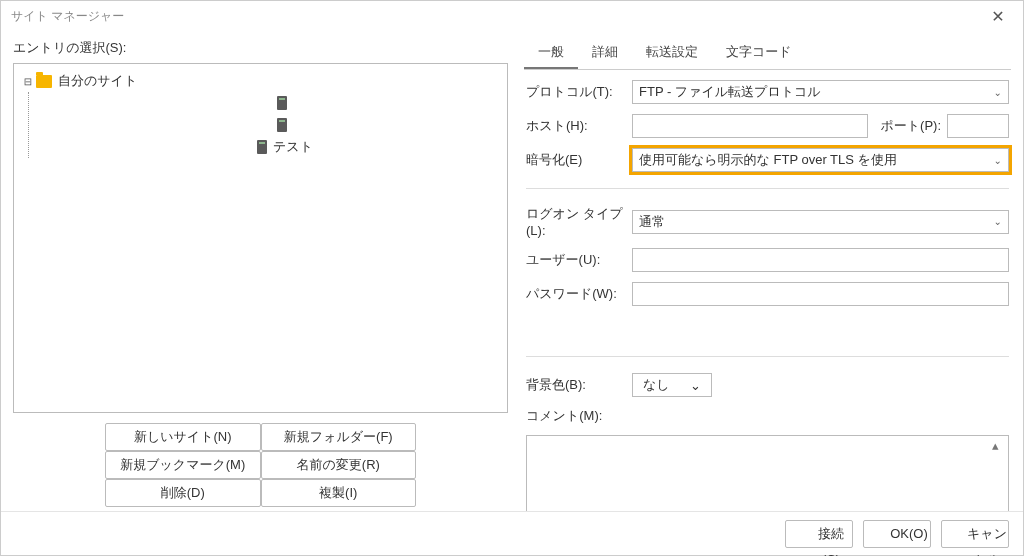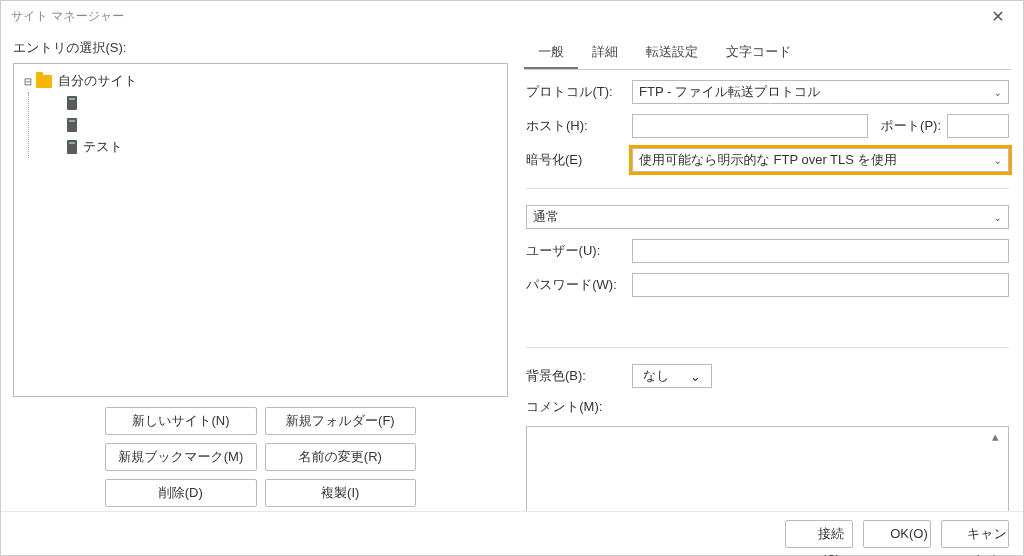--- a/index.html
+++ b/index.html
@@ -6,28 +6,28 @@
   body { margin: 0; background: #fff; color: #333; }
   .window { width: 1024px; height: 556px; border: 1px solid #ccc; display: flex; flex-direction: column; }
   .titlebar { height: 30px; display: flex; align-items: center; padding: 8px 10px; gap: 48px; }
   .titlebar-title { flex: 1; color: #888; font-size: 12px; }
   .titlebar-close { width: 30px; text-align: center; color: #555; cursor: pointer; font-size: 16px; }
   .body { flex: 1; display: flex; padding: 6px 12px 4px 12px; gap: 16px; overflow: hidden; }
   .left { width: 495px; display: flex; flex-direction: column; }
   .entry-label { margin: 2px 0 6px 0; }
   .tree { flex: 1; border: 1px solid #bbb; background: #fff; padding: 6px 4px; overflow: auto; }
   .tree-row { display: flex; align-items: center; height: 22px; padding-left: 4px; cursor: pointer; }
-  .tree-row.child { padding-left: 24px; }
+  .tree-row.child { padding-left: 24px; justify-content: center; }
   .tree-toggle { width: 12px; text-align: center; color: #555; margin-right: 2px; font-size: 10px; }
   .folder-icon { width: 16px; height: 13px; background: #f7b500; border-radius: 1px; margin-right: 6px; position: relative; }
   .folder-icon::before { content: ""; position: absolute; top: -3px; left: 0; width: 7px; height: 3px; background: #f7b500; border-radius: 1px 1px 0 0; }
   .server-icon { width: 10px; height: 14px; background: #5a5a5a; border-radius: 1px; margin-right: 6px; margin-left: 14px; position: relative; }
   .server-icon::after { content: ""; position: absolute; top: 2px; left: 2px; width: 6px; height: 2px; background: #8db58d; }
   .tree-branch { border-left: 1px dotted #999; margin-left: 10px; }
-  .button-grid { display: grid; grid-template-columns: 1fr 1fr; gap: 8px; padding: 10px 92px 0 92px; }
+  .button-grid { display: grid; grid-template-columns: 1fr 1fr; padding: 10px 92px 0 92px; }
   .btn { border: 1px solid #bbb; background: #fff; height: 28px; cursor: pointer; text-align: center; line-height: 26px; border-radius: 2px; }
   .right { flex: 1; display: flex; flex-direction: column; }
   .tabs { display: flex; border-bottom: 1px solid #ccc; }
   .tab { padding: 6px 14px; cursor: pointer; color: #444; }
   .tab.active { border-bottom: 2px solid #777; }
   .form { padding: 10px 2px; display: flex; flex-direction: column; gap: 10px; }
   .row { display: flex; align-items: center; gap: 6px; }
   .row label { width: 100px; }
   .row-input { flex: 1; height: 24px; border: 1px solid #bbb; padding: 0 6px; background: #fff; }
   .row-select { flex: 1; height: 24px; border: 1px solid #bbb; padding: 0 6px; background: #fff; display: flex; align-items: center; justify-content: space-between; cursor: pointer; }
@@ -112,20 +112,21 @@
           <label>暗号化(E)</label>
           <div class="row-select highlight">
             <span>使用可能なら明示的な FTP over TLS を使用</span>
             <span class="chev">⌄</span>
           </div>
         </div>
 
         <div class="divider"></div>
 
         <div class="row">
+          <label>ログオン タイプ(L):</label>
           <div class="row-select">
             <span>通常</span>
             <span class="chev">⌄</span>
           </div>
         </div>
         <div class="row">
           <label>ユーザー(U):</label>
           <input class="row-input" value="" style="">
         </div>
         <div class="row">

